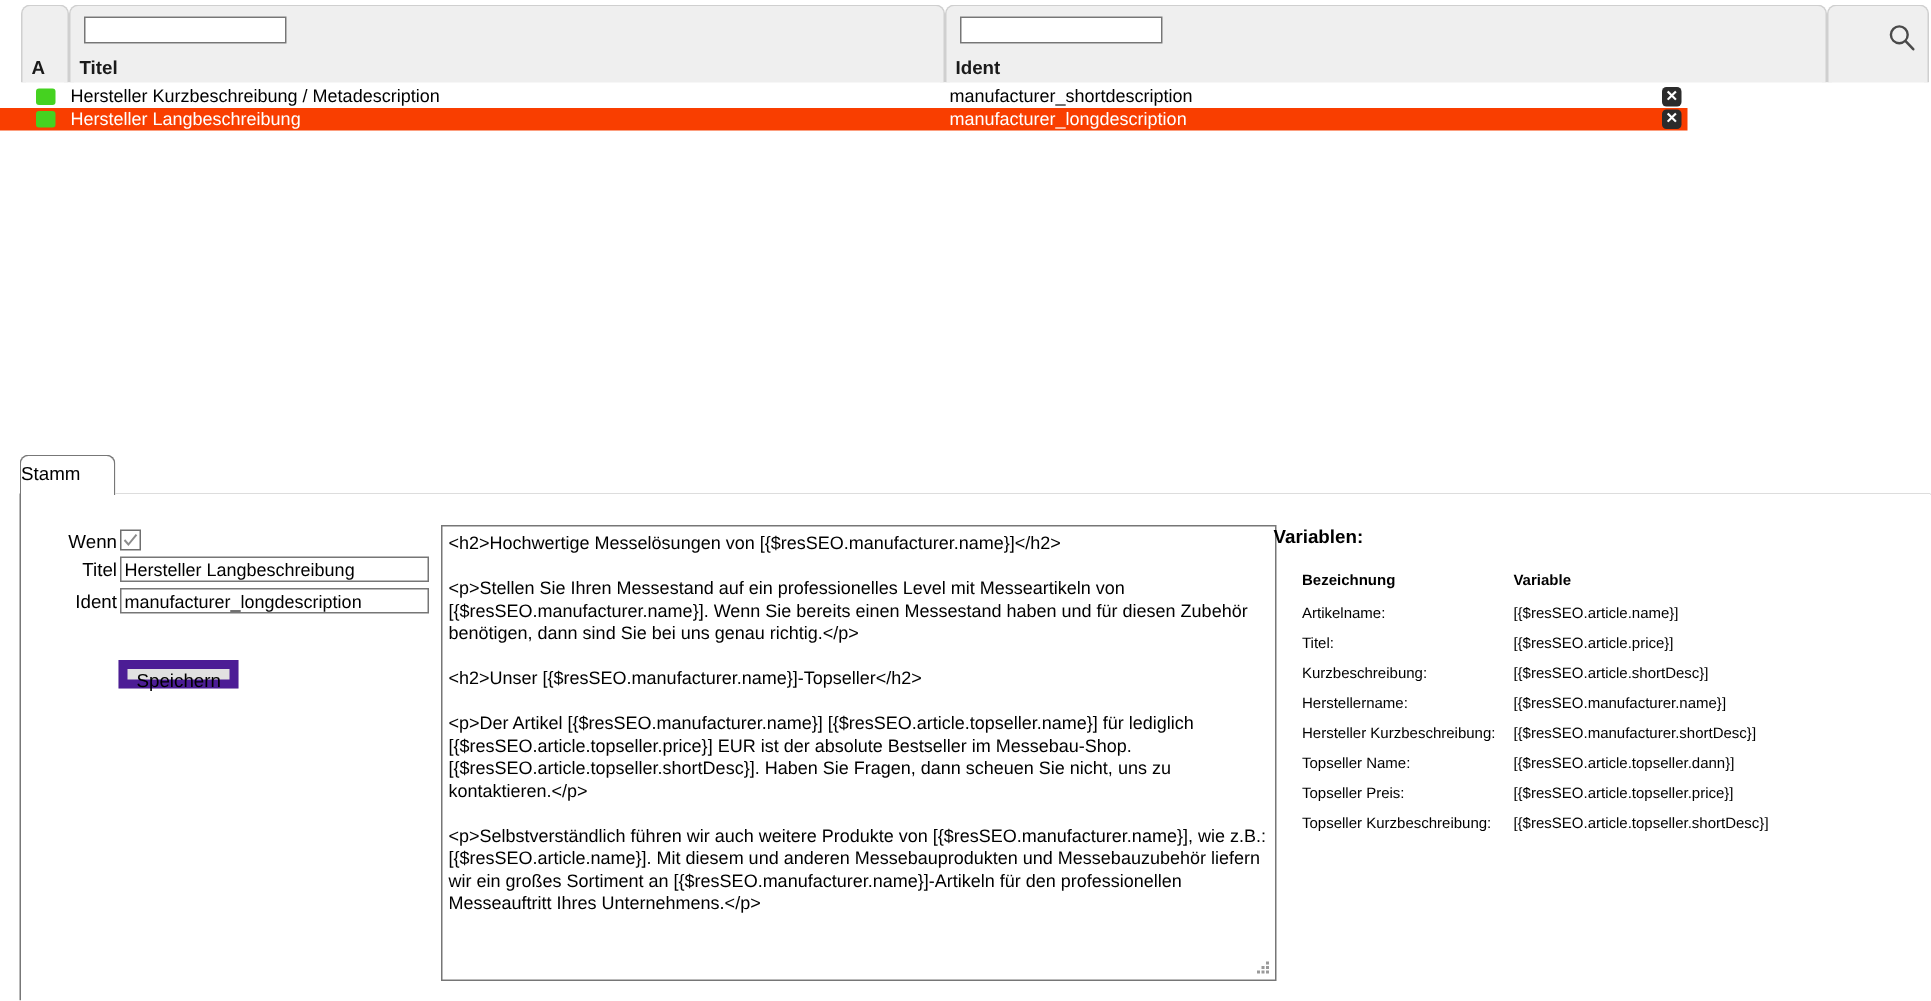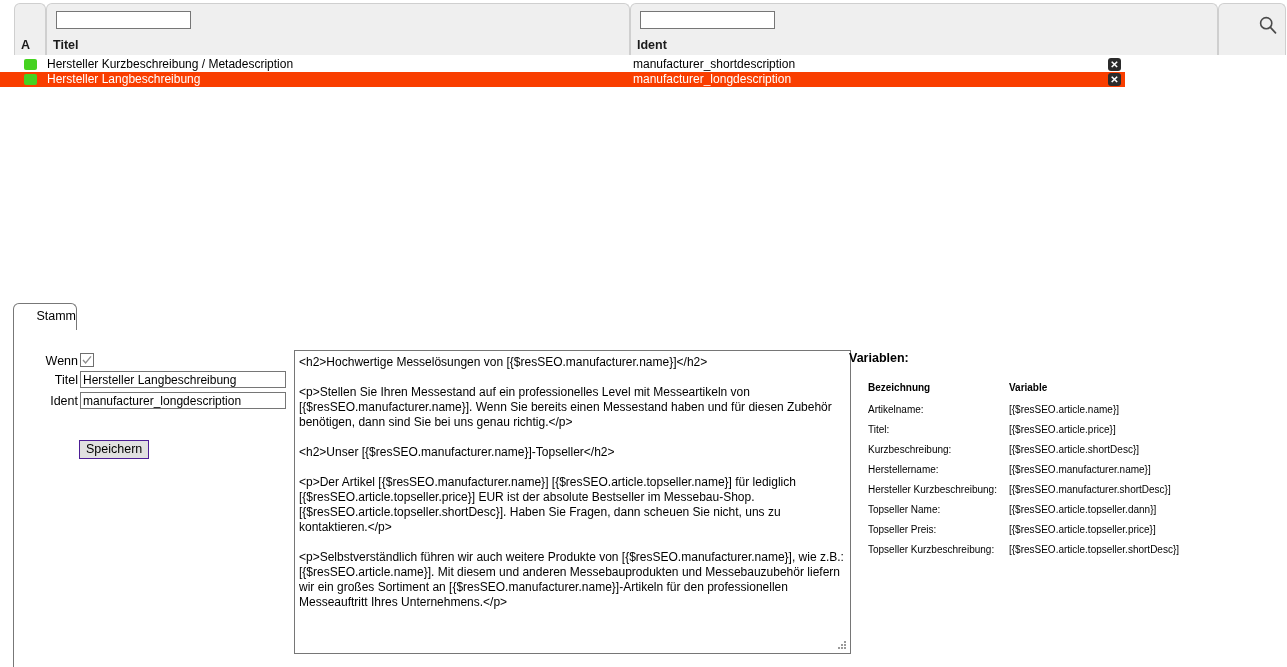--- a/index.html
+++ b/index.html
@@ -138,21 +138,21 @@
   #tab-stamm {
     position: absolute;
     left: 0; top: 0;
     width: 64px; height: 27px;
     background: #ffffff;
     border: 1px solid #777777;
     border-bottom: none;
     border-top-left-radius: 6px;
     border-top-right-radius: 6px;
     box-sizing: border-box;
-    text-align: right;
+    text-align: left;
     line-height: 25px;
     font-size: 12.5px;
     color: #000;
     cursor: pointer;
     z-index: 3;
   }
   #tab-rest-line {
     position: absolute;
     left: 64px; top: 26px;
     width: 1210px;
@@ -209,21 +209,21 @@
   }
   #inp-titel { top: 371px; }
   #inp-ident { top: 392px; }
 
   #btn-speichern {
     position: absolute;
     left: 79px; top: 440px;
     height: 19px;
     padding: 0 6px;
     background: #e1e1e1;
-    border: 1px solid #4c1d95;
+    border: 6px solid #4c1d95;
     box-sizing: border-box;
     font-family: "Liberation Sans", sans-serif;
     font-size: 12.5px;
     color: #000000;
     line-height: 17px;
     cursor: pointer;
   }
 
   
   #content-textarea {

